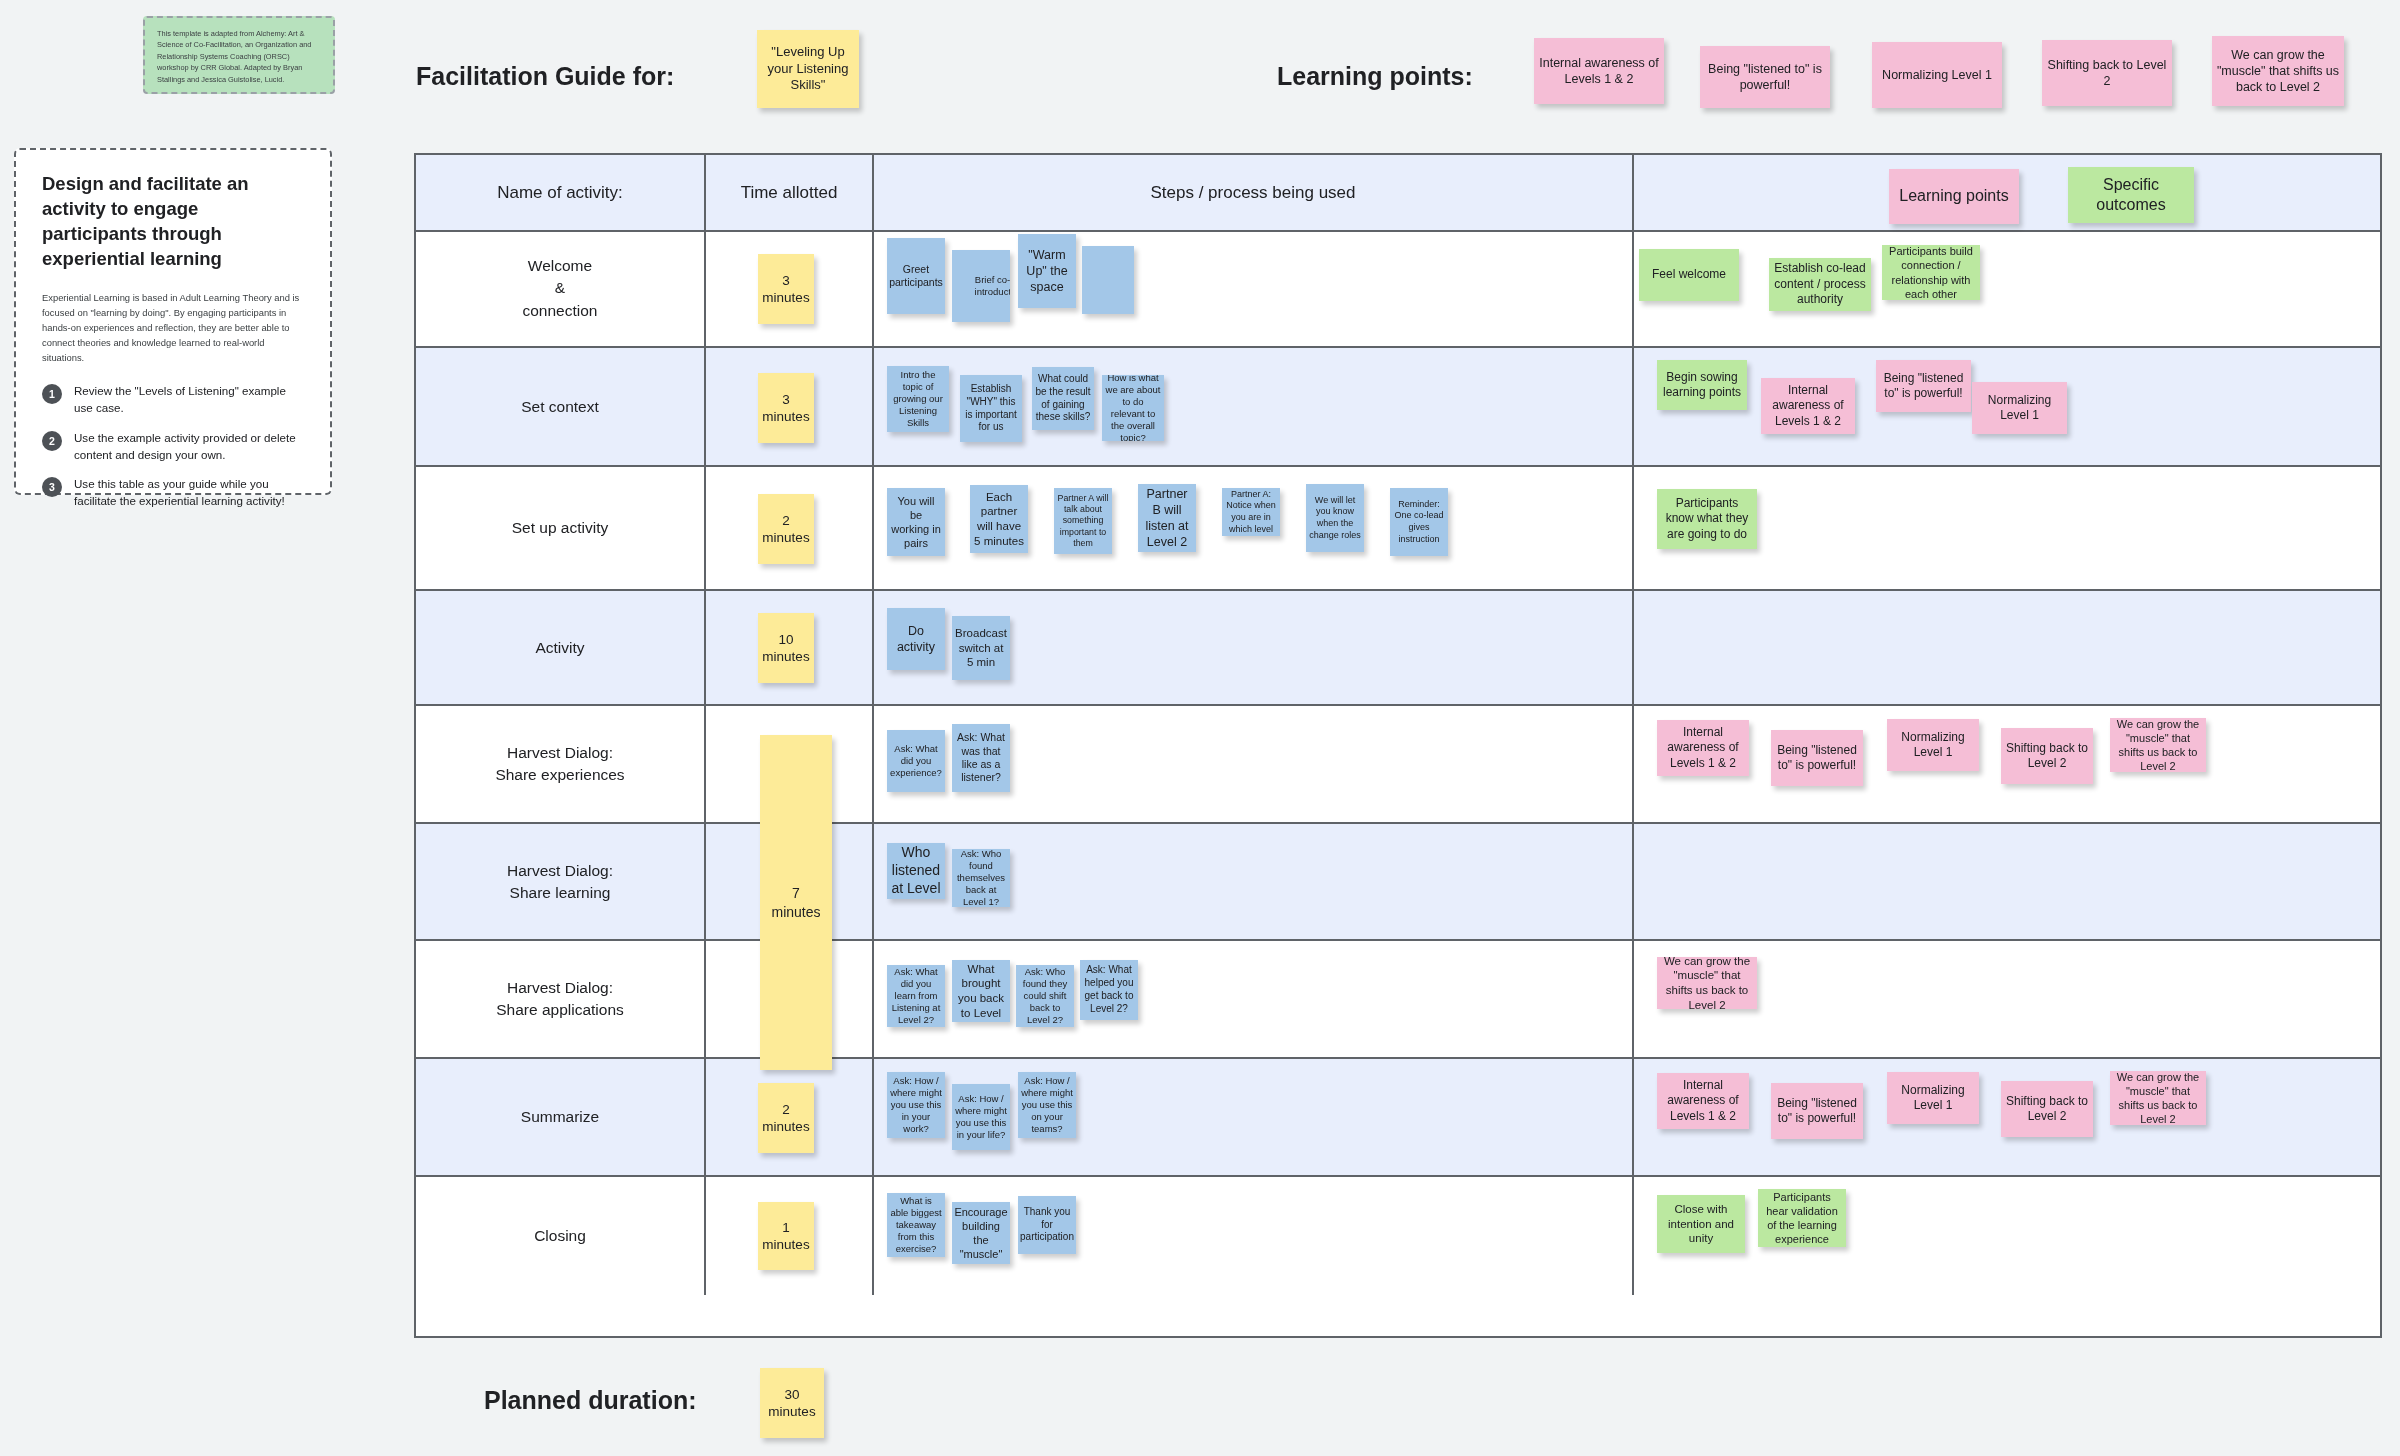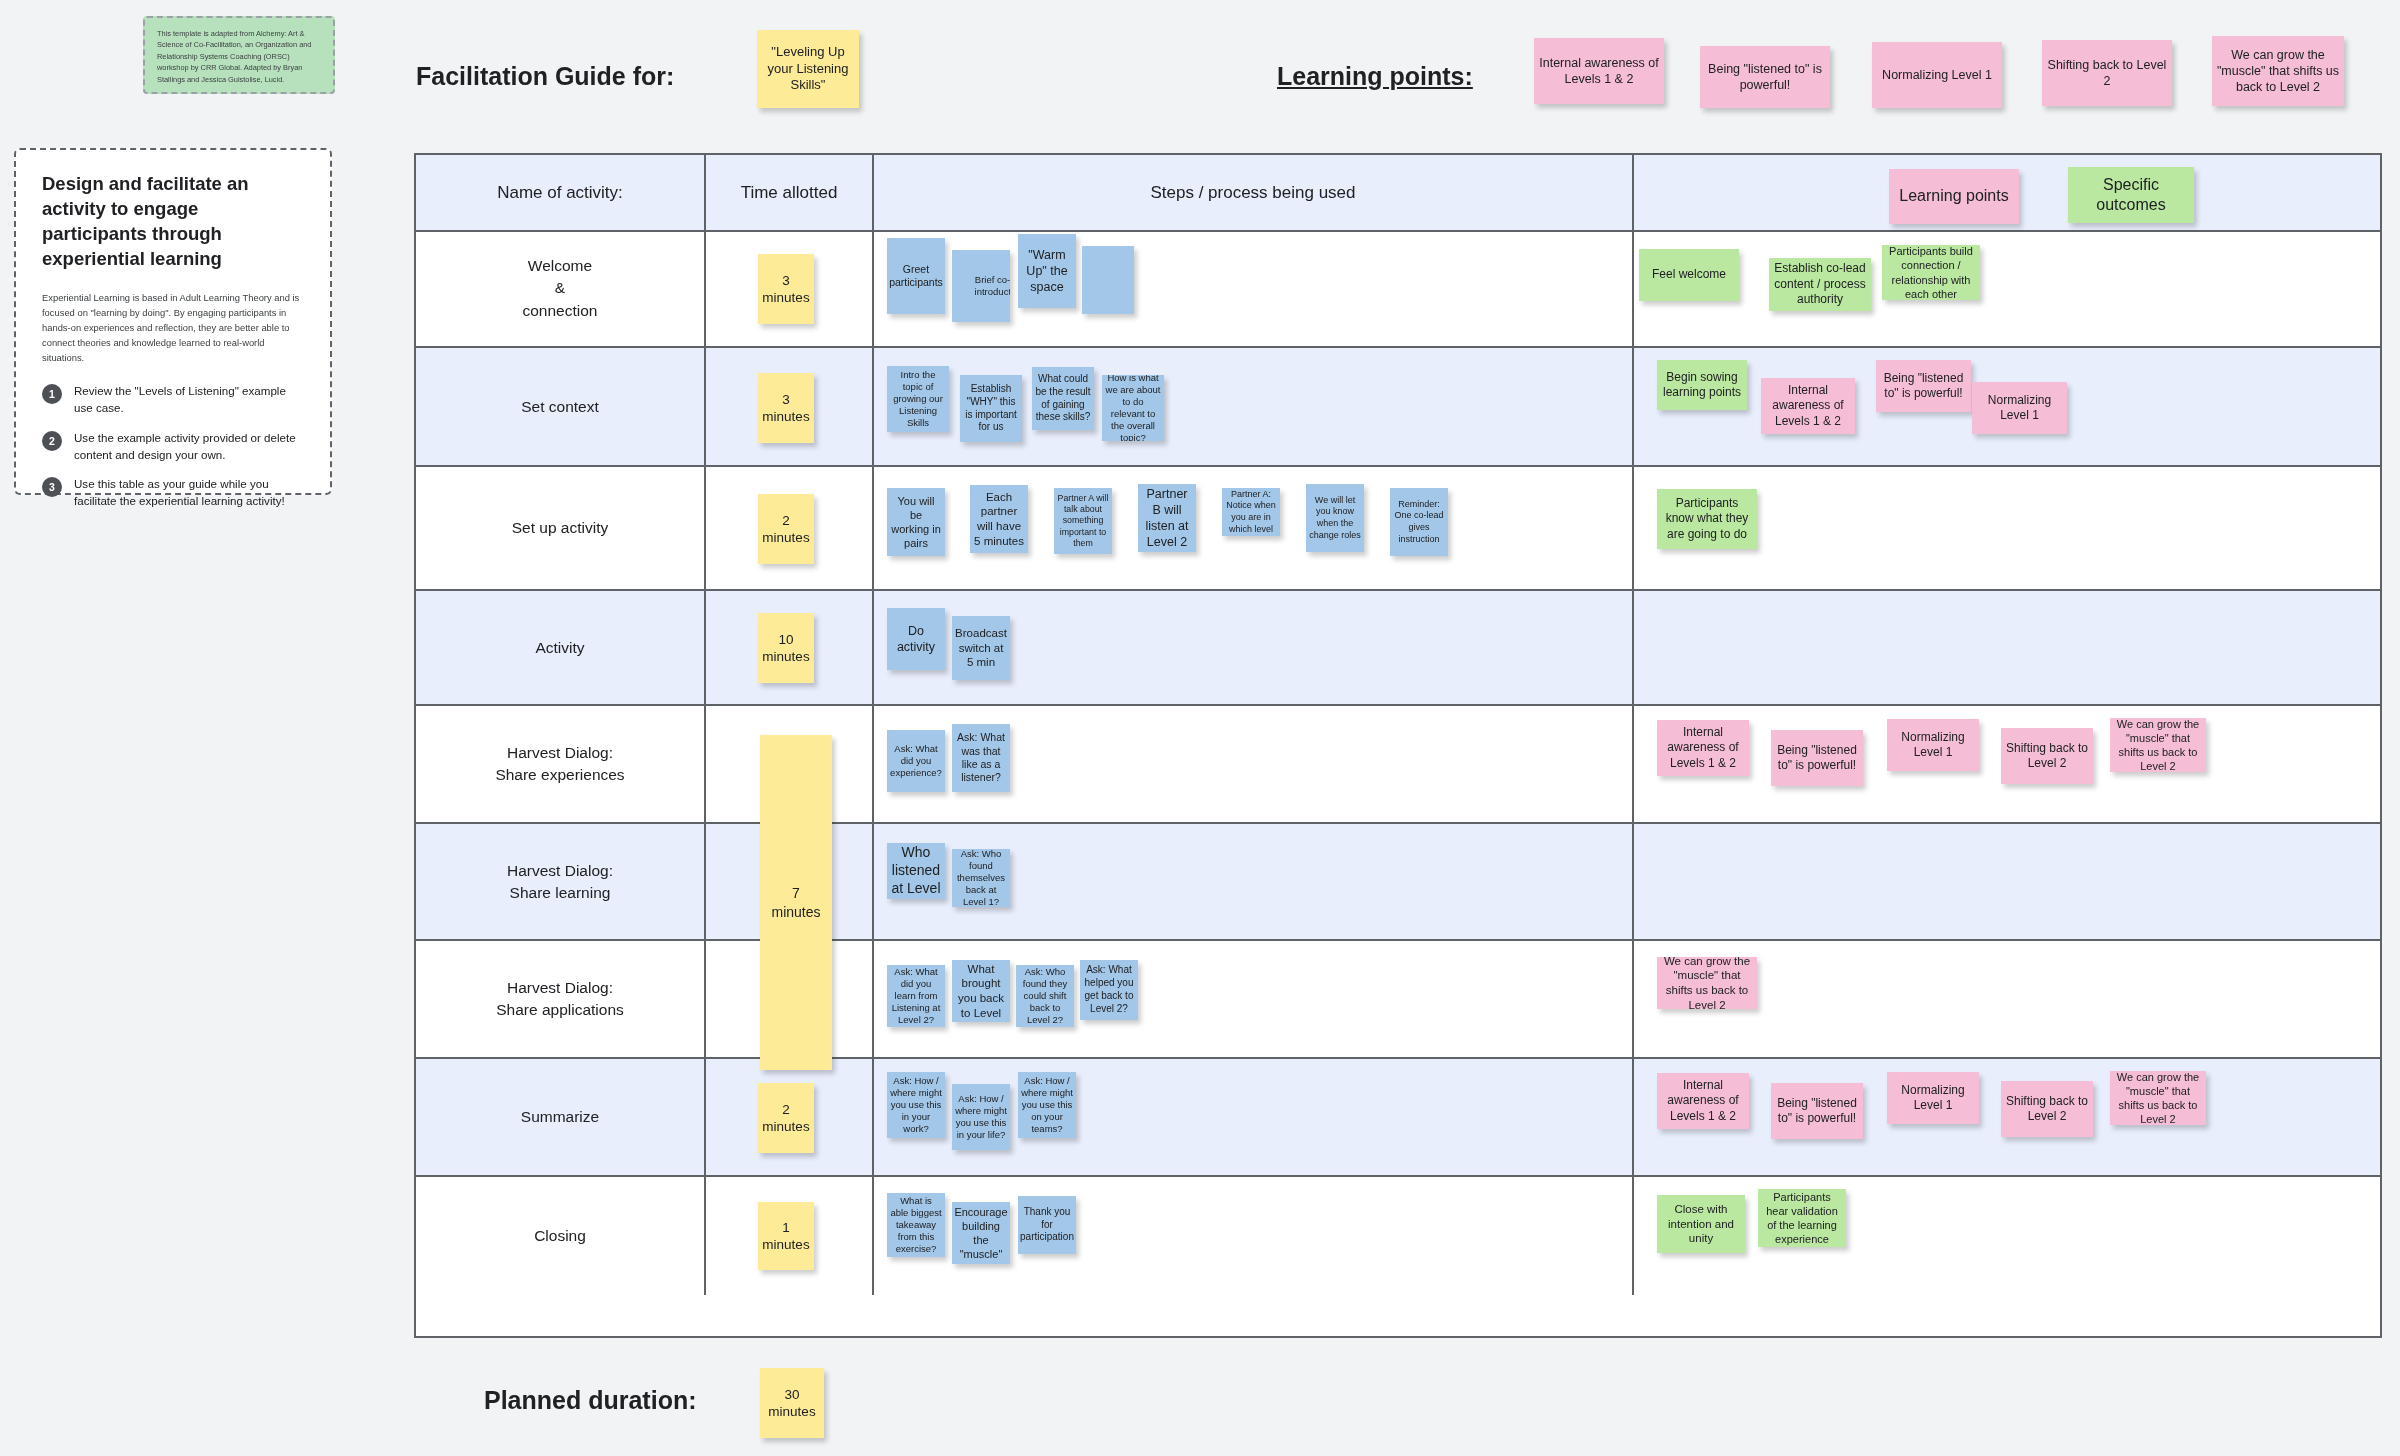--- a/index.html
+++ b/index.html
@@ -56,21 +56,21 @@
   }
   .step-text { font-size: 11.6px; line-height: 1.45; color: #202124; }
 
   
   .hdr-title {
     position: absolute;
     font-size: 25px; font-weight: bold; color: #202124;
     white-space: nowrap;
   }
   #facilitation-title { left: 416px; top: 62px; }
-  #learning-title { left: 1277px; top: 62px; text-decoration: underline; }
+  #learning-title { left: 1277px; top: 62px; }
   #planned-title { left: 484px; top: 1386px; }
 
   
   .sticky {
     position: absolute;
     display: flex; align-items: center; justify-content: center;
     text-align: center;
     box-shadow: 3px 4px 5px rgba(0,0,0,0.20);
     line-height: 1.28;
     padding: 3px;

